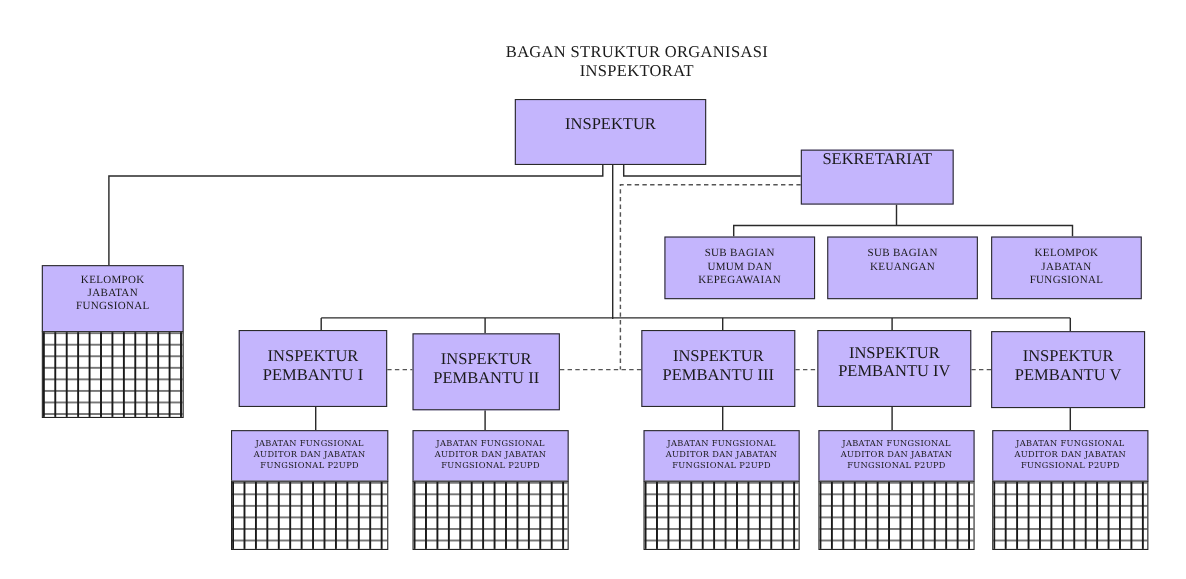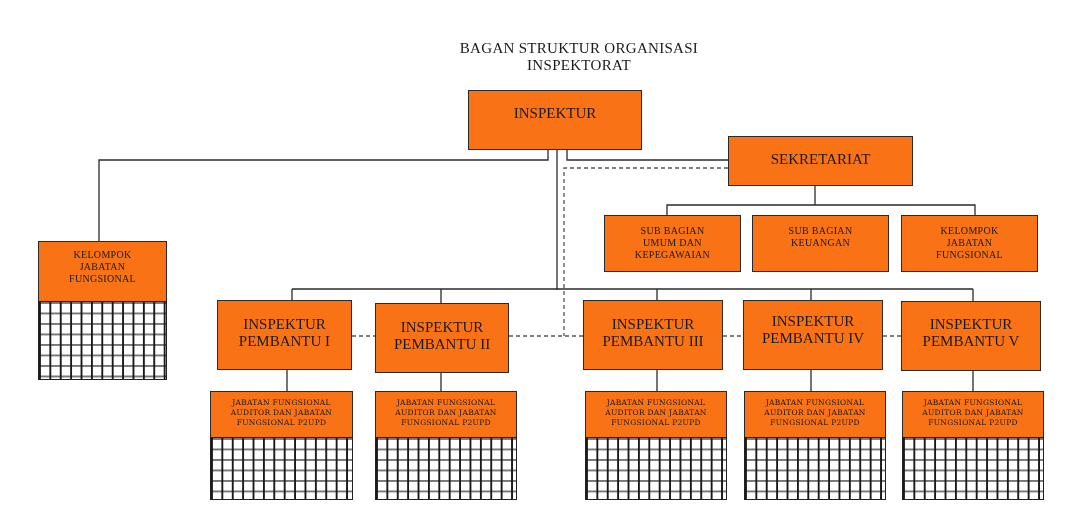--- a/index.html
+++ b/index.html
@@ -1,21 +1,21 @@
 <!DOCTYPE html>
 <html><head>
 <meta charset="utf-8">
 <style>
   html, body { margin:0; padding:0; background:#ffffff; }
   body { width:1078px; height:526px; position:relative; overflow:hidden; font-family:"DejaVu Serif", "Liberation Serif", serif; color:#1a1a1a; }
   .title { position:absolute; left:0; width:1078px; text-align:center; font-family:"Liberation Serif", serif; font-size:15px; letter-spacing:0.3px; line-height:17px; }
   #t1 { top:40px; left:40px; }
   #t2 { top:57px; left:40px; }
   svg#lines { position:absolute; left:0; top:0; }
-  .box { position:absolute; box-sizing:border-box; border:1.5px solid #2a2a2a; background:#f97316; text-align:center; font-family:"Liberation Serif", serif; }
+  .box { position:absolute; box-sizing:border-box; border:1.5px solid #2a2a2a; background:#c4b5fd; text-align:center; font-family:"Liberation Serif", serif; }
   .box .lbl { display:block; white-space:pre-line; }
   .big { font-size:15px; line-height:17px; }
   .med { font-size:10px; line-height:12px; letter-spacing:0.3px;text-align:center; }
   .small { font-size:7.5px; line-height:10px; font-weight:normal; letter-spacing:0.3px; font-family:"DejaVu Serif", serif; }
   .grid { position:absolute; box-sizing:border-box; border:1.5px solid #222;
     background-color:#fff;
     background-image:
       linear-gradient(to right, #1a1a1a 0, #1a1a1a 1.5px, transparent 1.5px),
       linear-gradient(to bottom, #777 0, #777 1.5px, transparent 1.5px);
     background-size:10.4px 100%, 100% 10.5px;
@@ -54,21 +54,21 @@
     <line x1="509" y1="336" x2="583" y2="336"></line>
     <line x1="723" y1="336" x2="743" y2="336"></line>
     <line x1="883" y1="336" x2="901" y2="336"></line>
   </g>
 </svg>
 
 <div class="box big" style="left:468px;top:90px;width:174px;height:60px;padding-top:14px;">
   <span class="lbl">INSPEKTUR</span>
 </div>
 
-<div class="box big" style="left:728px;top:136px;width:185px;height:50px;padding-top:14px;">
+<div class="box big" style="left:728px;top:136px;width:139px;height:50px;">
   <span class="lbl">SEKRETARIAT</span>
 </div>
 
 <div class="box med" style="left:604px;top:215px;width:137px;height:57px;padding-top:9px;">
   <span class="lbl">SUB BAGIAN
 UMUM DAN
 KEPEGAWAIAN</span>
 </div>
 <div class="box med" style="left:752px;top:215px;width:137px;height:57px;padding-top:9px;">
   <span class="lbl">SUB BAGIAN

